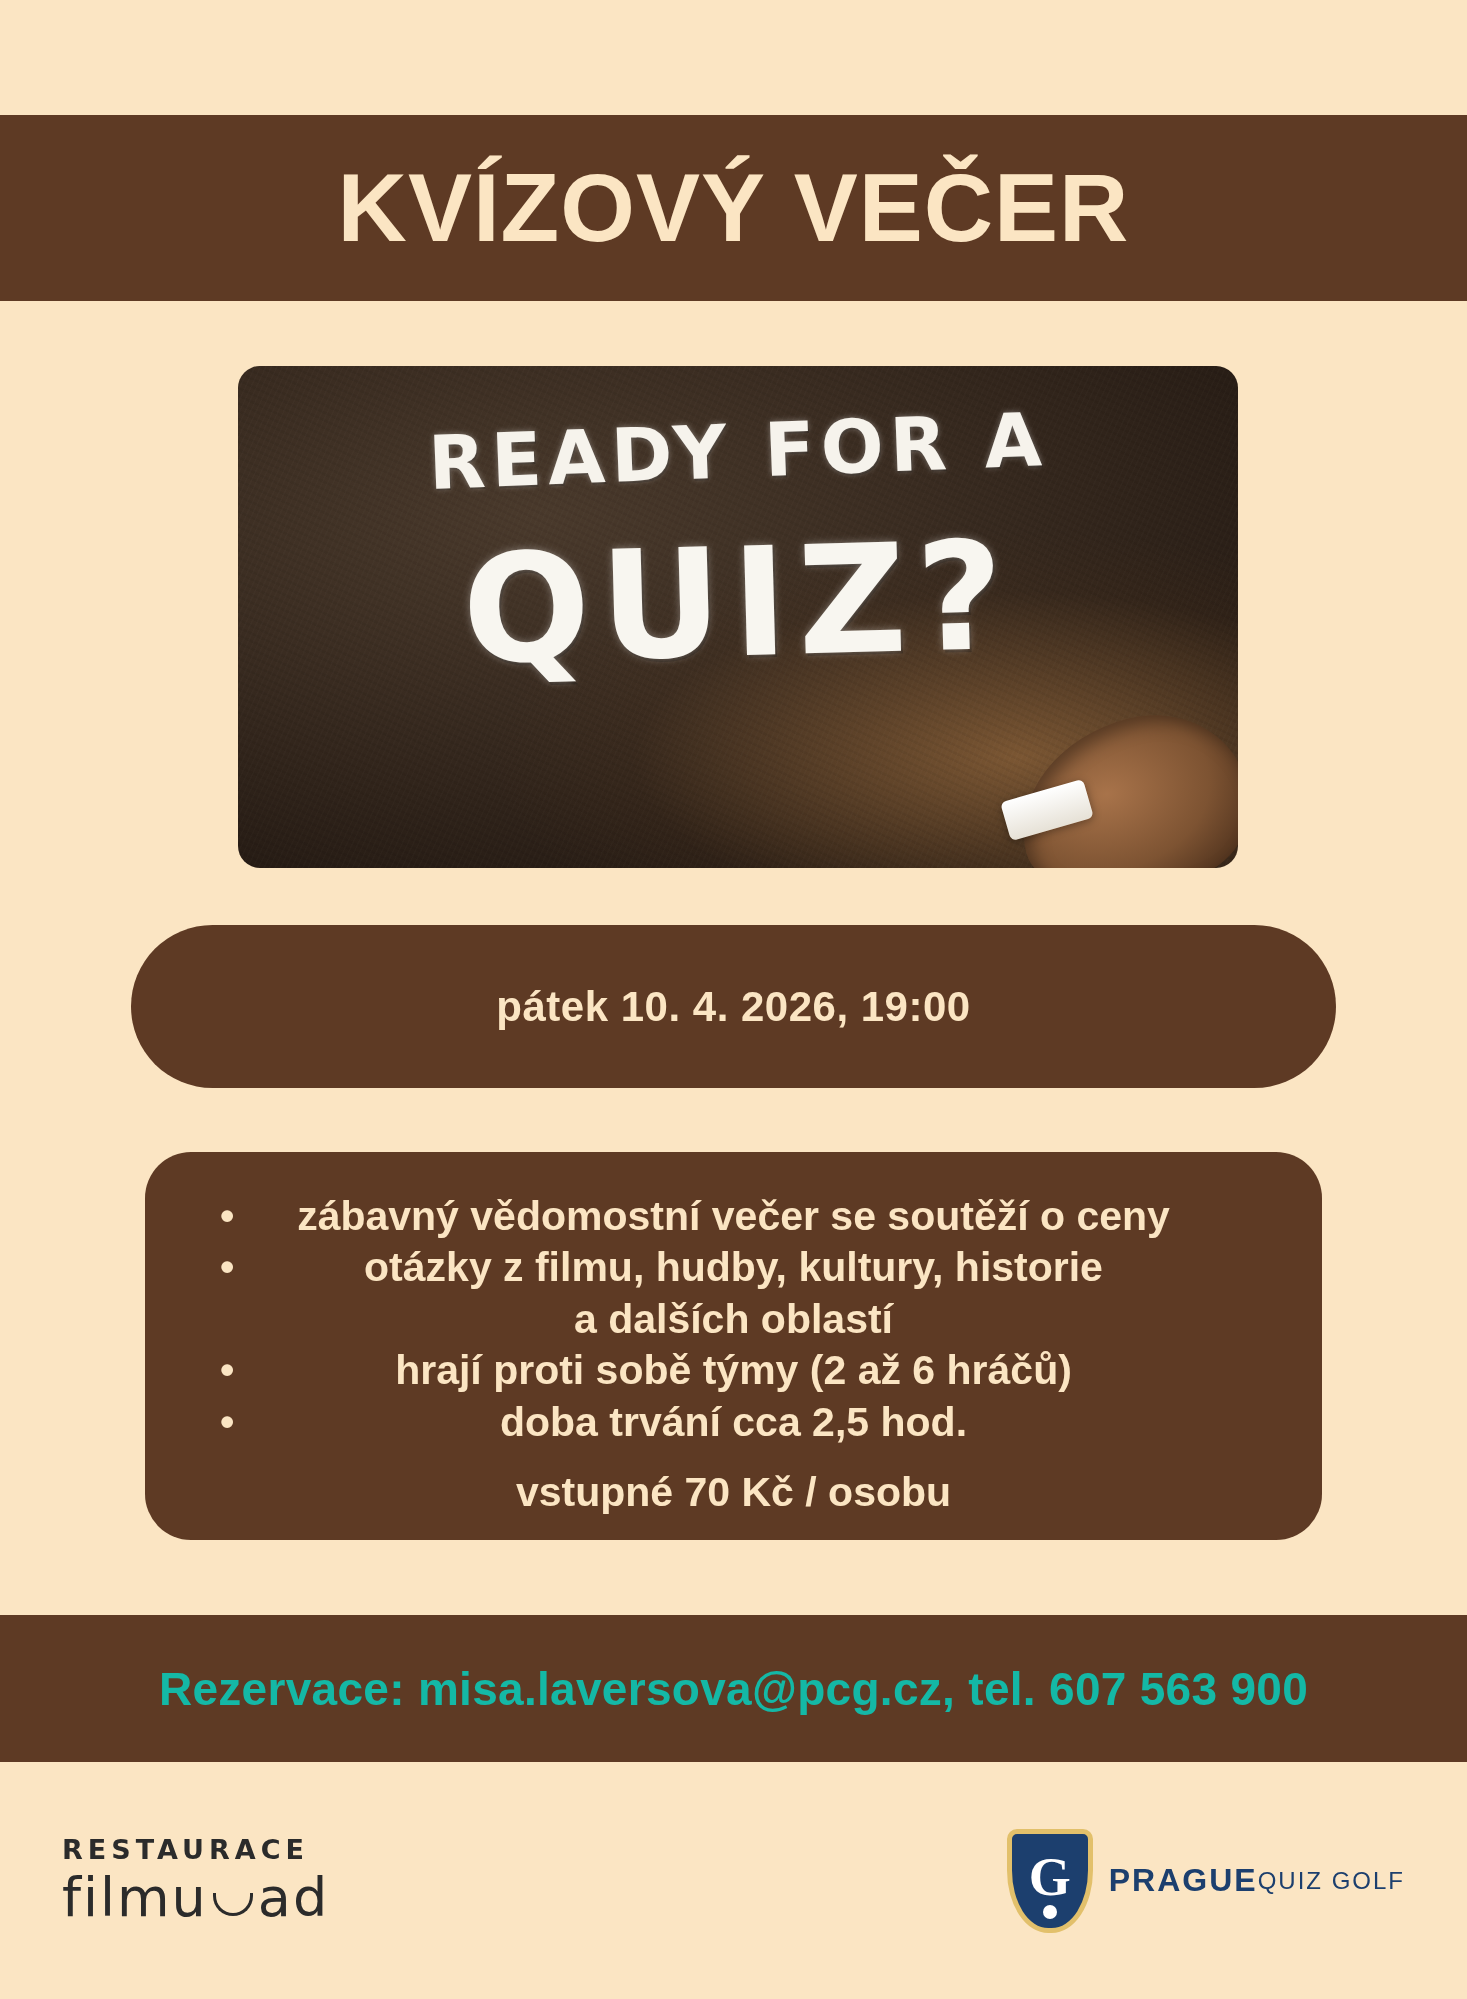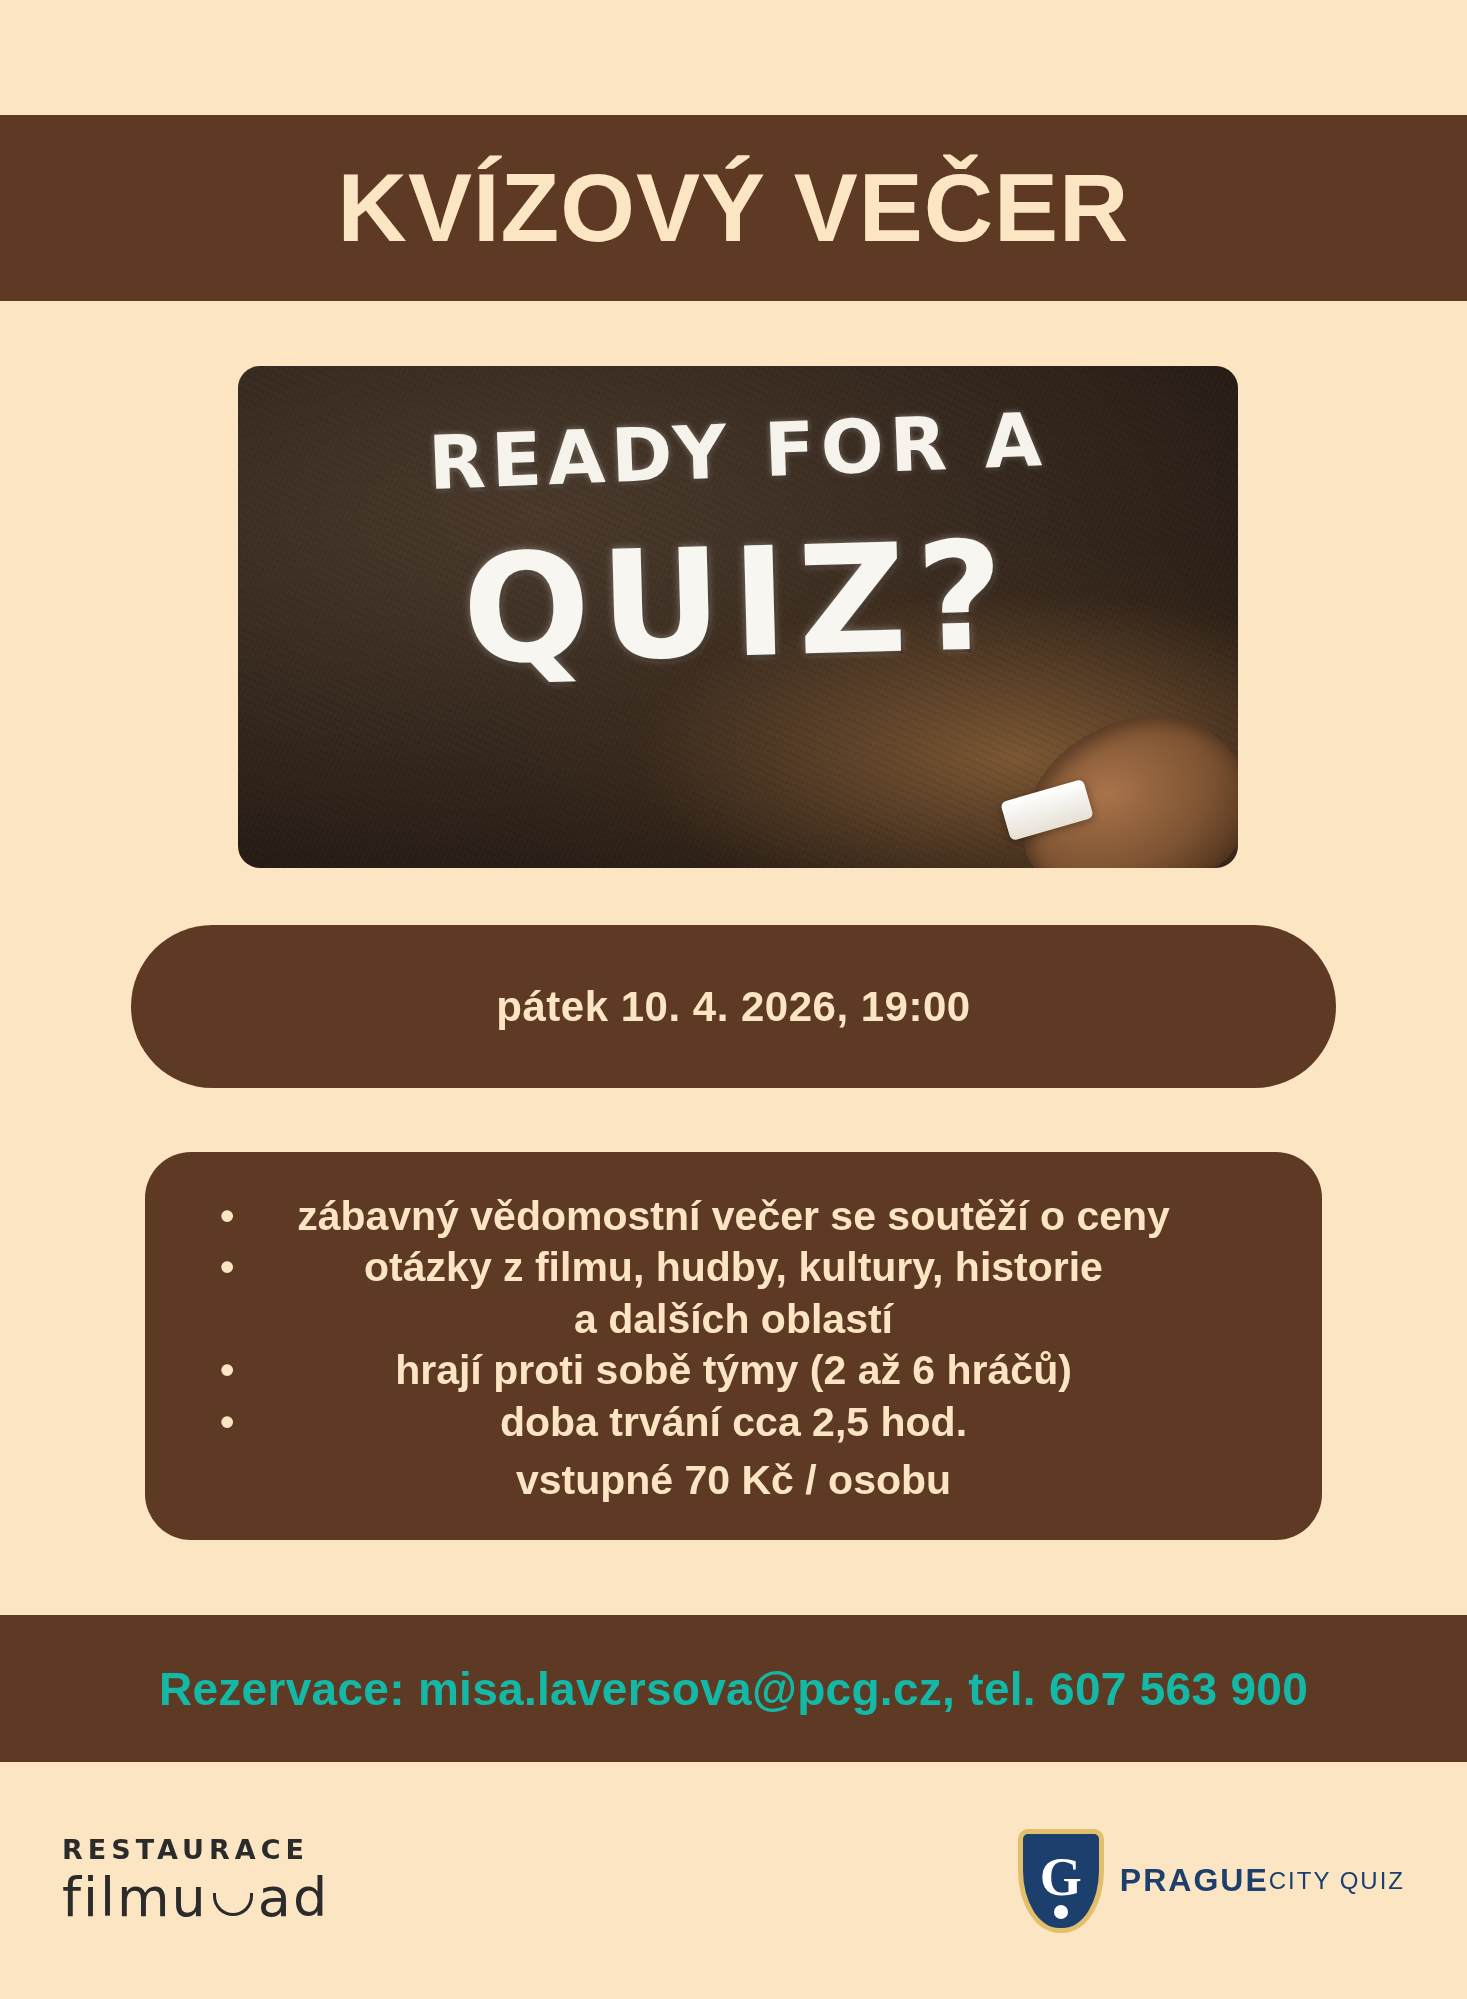--- a/index.html
+++ b/index.html
@@ -149,21 +149,21 @@
     border-radius: 46px;
     padding: 26px 40px;
     box-sizing: border-box;
     display: flex;
     flex-direction: column;
     align-items: center;
     justify-content: center;
   }
   .bullet-list {
     list-style: none;
-    margin: 4px;
+    margin: 16px;
     padding: 0;
     width: 100%;
   }
   .bullet-list li {
     color: #FBE5C3;
     font-size: 41px;
     font-weight: bold;
     line-height: 1.18;
     text-align: center;
     position: relative;
@@ -361,18 +361,18 @@
     </div>
 
 
     <div class="logo-pcg">
       <div class="shield">
         <span class="g">G</span>
         <span class="ball"></span>
       </div>
       <div class="pcg-text">
         <span class="prague">PRAGUE</span>
-        <span class="citygolf">CITY QUIZ</span>
+        <span class="citygolf">QUIZ GOLF</span>
       </div>
     </div>
 
   </div>
 </div>
 
 </body></html>

